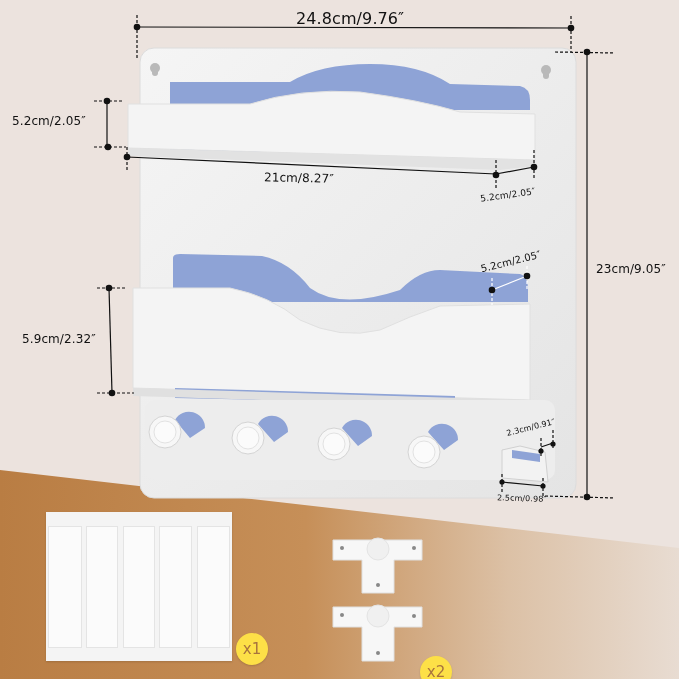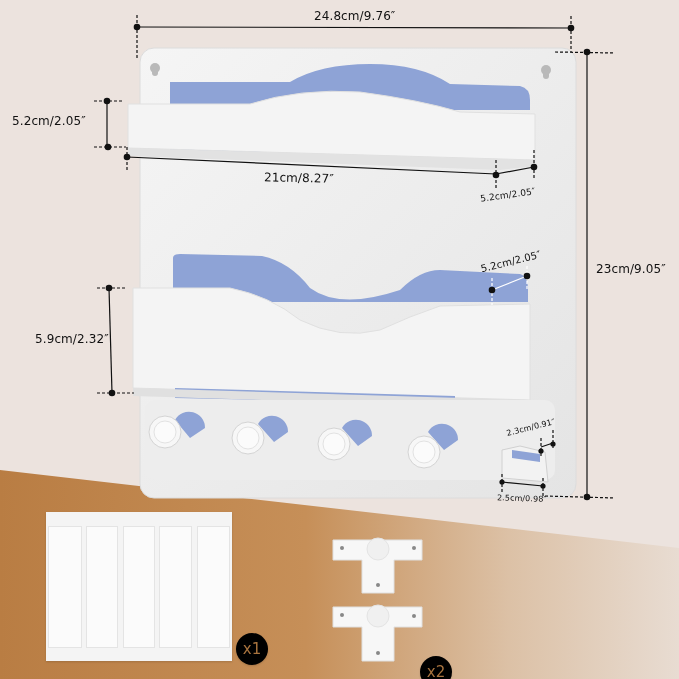--- a/index.html
+++ b/index.html
@@ -1,21 +1,21 @@
 <!DOCTYPE html>
 <html><head>
 <meta charset="utf-8">
 <style>
   html,body{margin:0;padding:0;}
   body{width:679px;height:679px;position:relative;overflow:hidden;background:#ece3de;font-family:"DejaVu Sans","Liberation Sans",sans-serif;color:#111;}
   .abs{position:absolute;}
   .lbl{position:absolute;font-size:12px;white-space:nowrap;color:#111;letter-spacing:0.1px;}
   .lbl.sm{font-size:9px;}
   .floor{position:absolute;left:0;top:0;width:679px;height:679px;}
-  .badge{position:absolute;width:32px;height:32px;border-radius:50%;background:#000000;color:#a8733e;font-size:15px;display:flex;align-items:center;justify-content:center;box-shadow:0 1px 2px rgba(0,0,0,.15);}
+  .badge{position:absolute;width:32px;height:32px;border-radius:50%;background:#fde047;color:#a8733e;font-size:15px;display:flex;align-items:center;justify-content:center;box-shadow:0 1px 2px rgba(0,0,0,.15);}
 </style>
 </head>
 <body>
 
 <svg class="floor" viewBox="0 0 679 679">
   <defs>
     <linearGradient id="fl" x1="0" y1="0" x2="1" y2="0">
       <stop offset="0" stop-color="#b97d43"></stop>
       <stop offset="0.45" stop-color="#c68f58"></stop>
       <stop offset="0.75" stop-color="#dcc1a6"></stop>
@@ -121,27 +121,27 @@
       <circle cx="527" cy="276" r="3.3"></circle>
     <circle cx="109" cy="288" r="3.3"></circle>
       <circle cx="112" cy="393" r="3.3"></circle>
     <circle cx="541" cy="451" r="2.6"></circle>
       <circle cx="553" cy="444" r="2.6"></circle>
     <circle cx="502" cy="482" r="2.6"></circle>
       <circle cx="543" cy="486" r="2.6"></circle>
   </g>
 </svg>
 
-<div class="lbl" style="left:314px;top:9px;font-size:12px;">24.8cm/9.76″</div>
+<div class="lbl" style="left:296px;top:9px;font-size:16px;">24.8cm/9.76″</div>
 <div class="lbl" style="left:596px;top:262px;">23cm/9.05″</div>
 <div class="lbl" style="left:12px;top:114px;">5.2cm/2.05″</div>
 <div class="lbl" style="left:264px;top:171px;transform:rotate(1.2deg);">21cm/8.27″</div>
 <div class="lbl sm" style="left:480px;top:190px;transform:rotate(-8deg);">5.2cm/2.05″</div>
 <div class="lbl sm" style="left:480px;top:256px;transform:rotate(-14deg);font-size:10px;">5.2cm/2.05″</div>
-<div class="lbl" style="left:22px;top:332px;margin-left:13px;">5.9cm/2.32″</div>
+<div class="lbl" style="left:22px;top:332px;">5.9cm/2.32″</div>
 <div class="lbl sm" style="left:506px;top:423px;transform:rotate(-14deg);font-size:8px;">2.3cm/0.91″</div>
 <div class="lbl sm" style="left:497px;top:494px;font-size:8px;transform:rotate(2deg);">2.5cm/0.98″</div>
 
 <div class="abs" style="left:46px;top:512px;width:186px;height:149px;background:#f4f4f4;box-shadow:0 1px 2px rgba(0,0,0,.15);">
   <div class="abs" style="left:2px;top:14px;width:32px;height:120px;background:#fbfbfb;border:1px solid #e4e4e4;"></div>
   <div class="abs" style="left:40px;top:14px;width:30px;height:120px;background:#fbfbfb;border:1px solid #e4e4e4;"></div>
   <div class="abs" style="left:77px;top:14px;width:30px;height:120px;background:#fbfbfb;border:1px solid #e4e4e4;"></div>
   <div class="abs" style="left:113px;top:14px;width:31px;height:120px;background:#fbfbfb;border:1px solid #e4e4e4;"></div>
   <div class="abs" style="left:151px;top:14px;width:31px;height:120px;background:#fbfbfb;border:1px solid #e4e4e4;"></div>
 </div>

